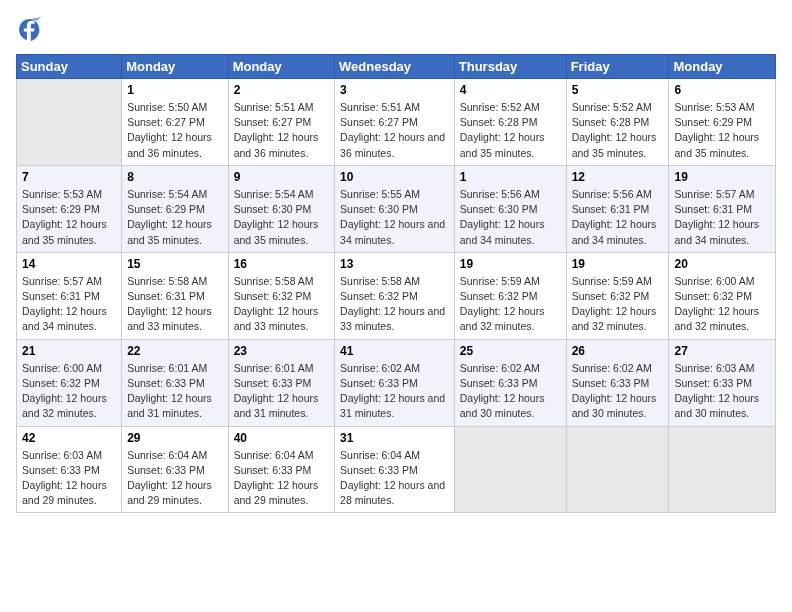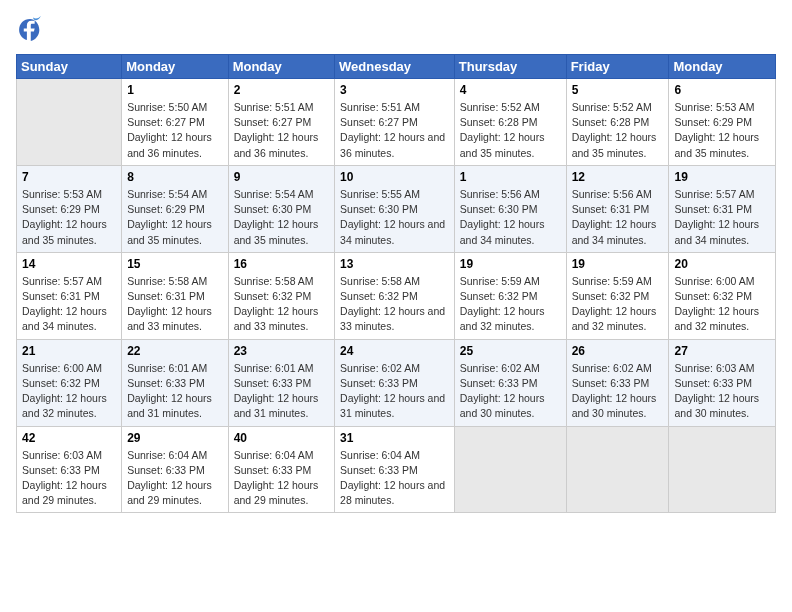--- a/index.html
+++ b/index.html
@@ -210,21 +210,21 @@
         </td>
         <td>
           <span class="day-number">22</span>
           <div class="day-info">Sunrise: 6:01 AM<br>Sunset: 6:33 PM<br>Daylight: 12 hours and 31 minutes.</div>
         </td>
         <td>
           <span class="day-number">23</span>
           <div class="day-info">Sunrise: 6:01 AM<br>Sunset: 6:33 PM<br>Daylight: 12 hours and 31 minutes.</div>
         </td>
         <td>
-          <span class="day-number">24</span>
+          <span class="day-number">41</span>
           <div class="day-info">Sunrise: 6:02 AM<br>Sunset: 6:33 PM<br>Daylight: 12 hours and 31 minutes.</div>
         </td>
         <td>
           <span class="day-number">25</span>
           <div class="day-info">Sunrise: 6:02 AM<br>Sunset: 6:33 PM<br>Daylight: 12 hours and 30 minutes.</div>
         </td>
         <td>
           <span class="day-number">26</span>
           <div class="day-info">Sunrise: 6:02 AM<br>Sunset: 6:33 PM<br>Daylight: 12 hours and 30 minutes.</div>
         </td>

